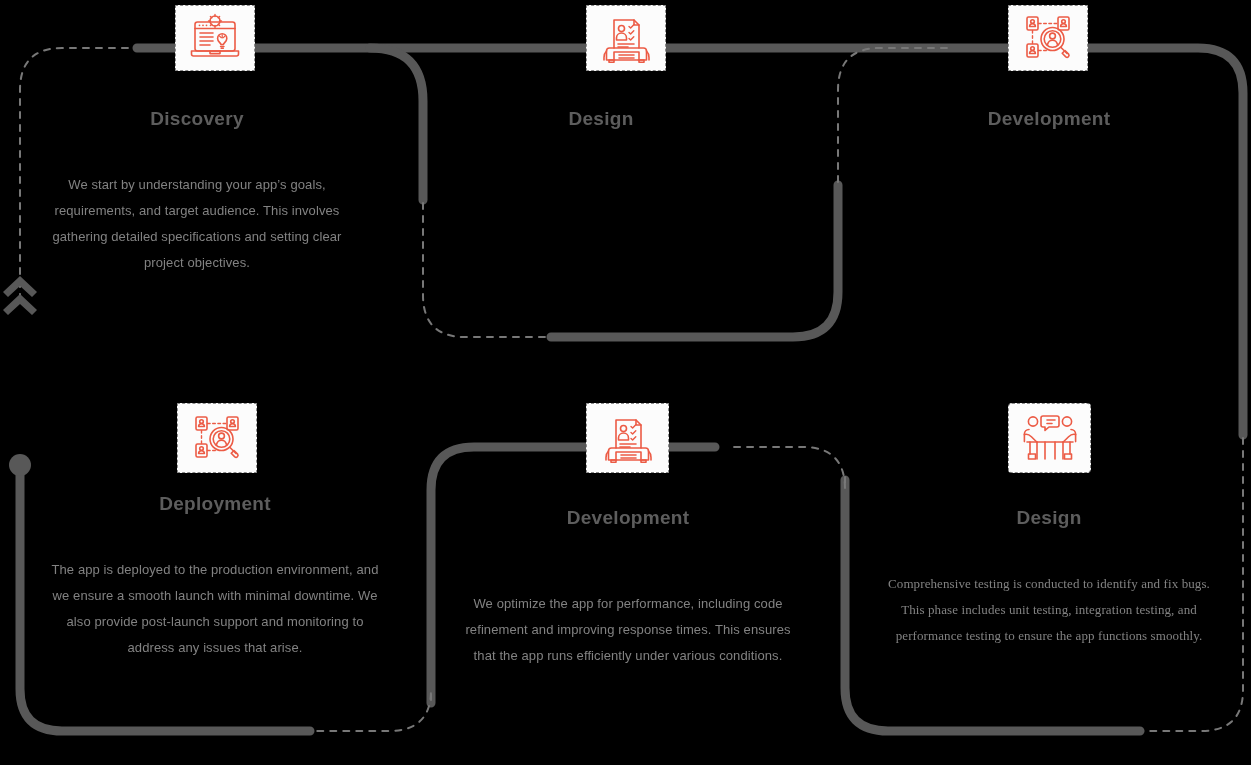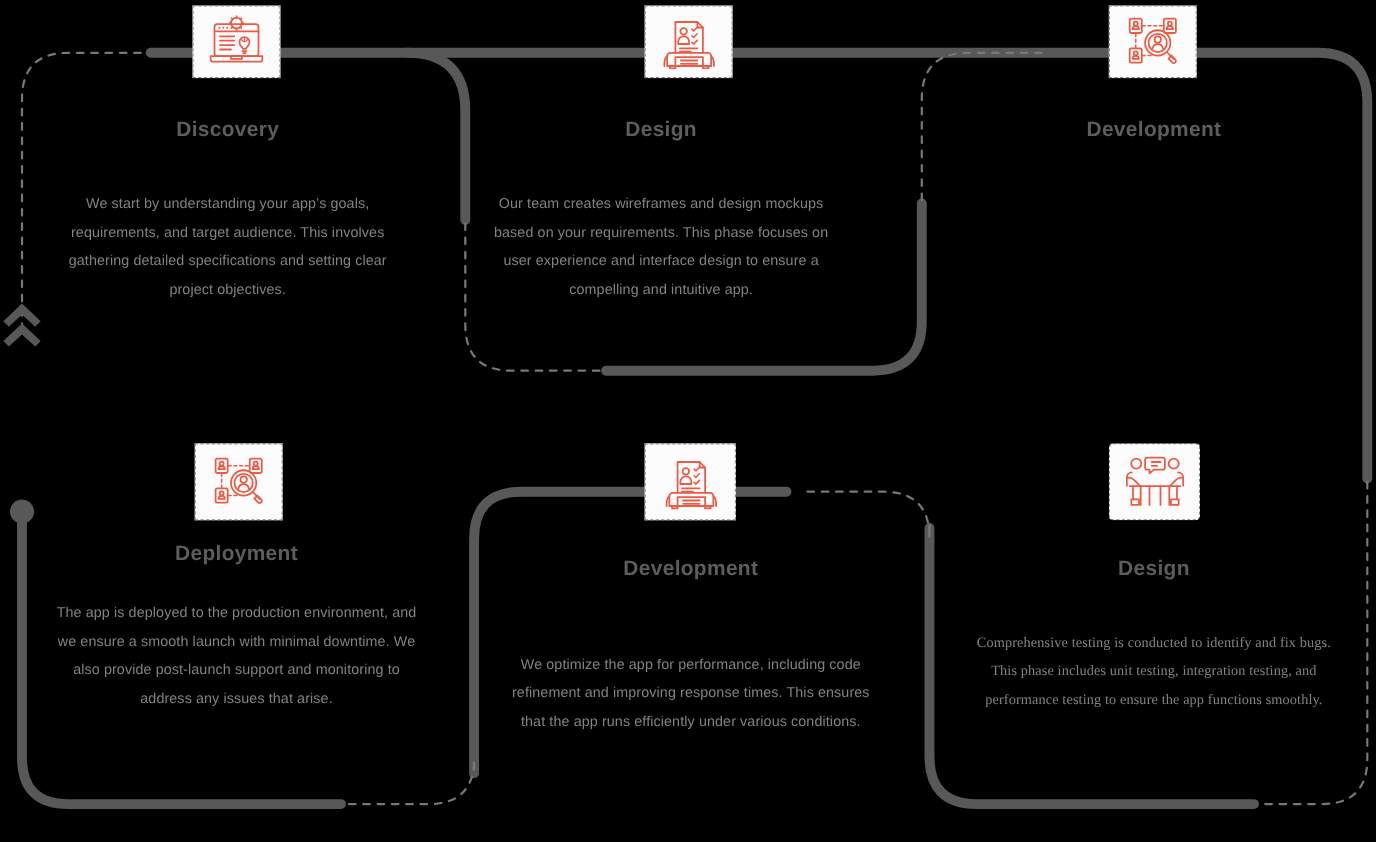--- a/index.html
+++ b/index.html
@@ -82,21 +82,21 @@
     <path d="M35.5 31.5c0-1.6 3.3-2.6 3.3-6.1a4.6 4.6 0 10-9.2 0c0 3.5 3.3 4.5 3.3 6.1z"></path>
     <path d="M32.6 33.5h3.3M33.2 35.3h2.1"></path>
     <g stroke-width="1.2">
       <path d="M34.2 21.8v3.2M31.5 23l1.6 1.6M37 23l-1.6 1.6"></path>
     </g>
     <path d="M3.5 38h47v3a2 2 0 01-2 2h-43a2 2 0 01-2-2z"></path>
     <path d="M22 38h10v2.6h-10z"></path>
   </svg>
   </span>
 </div>
-<div class="col" style="left:42px;top:108px;">
+<div class="col" style="left:32px;top:108px;">
   <h3 class="step-title">Discovery</h3>
   <p class="step-desc" style="margin-top:41px;">We start by understanding your app’s goals, requirements, and target audience. This involves gathering detailed specifications and setting clear project objectives.</p>
 </div>
 
 <div class="step-icon" style="left:586px;top:5px;">
   <span>
   <svg width="52" height="50" viewBox="0 0 52 50" fill="none" stroke="#EC5B45" stroke-width="1.6" stroke-linecap="round" stroke-linejoin="round">
     <path d="M14 7h20l5 5v23H14z"></path>
     <path d="M34 7v5h5"></path>
     <circle cx="21.5" cy="15.5" r="3"></circle>
@@ -110,21 +110,20 @@
     <path d="M6.5 38c-1.5 1.5-2.5 4-2.5 6.5V47"></path>
     <path d="M46.5 38c1.5 1.5 2.5 4 2.5 6.5V47"></path>
     <path d="M14 39h25v8H14z"></path>
     <path d="M19 42h15M19 45h15"></path>
     <path d="M9 47h5v2.2H9zM39 47h5v2.2h-5z"></path>
   </svg>
   </span>
 </div>
 <div class="col" style="left:436px;top:108px;">
   <h3 class="step-title">Design</h3>
-  <p class="step-desc" style="margin-top:41px;">Our team creates wireframes and design mockups based on your requirements. This phase focuses on user experience and interface design to ensure a compelling and intuitive app.</p>
 </div>
 
 <div class="step-icon" style="left:1008px;top:5px;">
   <span>
   <svg width="52" height="50" viewBox="0 0 52 50" fill="none" stroke="#EC5B45" stroke-width="1.6" stroke-linecap="round" stroke-linejoin="round">
     <rect x="5" y="4" width="11" height="13" rx="1.5"></rect>
     <circle cx="10.5" cy="8.5" r="1.8"></circle>
     <path d="M7.6 13.5c0-1.6 1.3-2.7 2.9-2.7s2.9 1.1 2.9 2.7z"></path>
     <rect x="36" y="4" width="11" height="13" rx="1.5"></rect>
     <circle cx="41.5" cy="8.5" r="1.8"></circle>
@@ -167,21 +166,21 @@
     <circle cx="30.5" cy="26" r="8.3"></circle>
     <circle cx="30.5" cy="23" r="2.9"></circle>
     <path d="M25.6 31.3c.6-2.6 2.6-4.1 4.9-4.1s4.3 1.5 4.9 4.1"></path>
     <path d="M39 34.5l6 6"></path>
     <path d="M43 37.5l3.6 3.6a2 2 0 01-2.8 2.8L40.2 40.3z"></path>
   </svg>
   </span>
 </div>
 <div class="col" style="left:50px;top:493px;">
   <h3 class="step-title">Deployment</h3>
-  <p class="step-desc" style="margin-top:28px;">The app is deployed to the production environment, and we ensure a smooth launch with minimal downtime. We also provide post-launch support and monitoring to address any issues that arise.</p>
+  <p class="step-desc" style="margin-top:41px;">The app is deployed to the production environment, and we ensure a smooth launch with minimal downtime. We also provide post-launch support and monitoring to address any issues that arise.</p>
 </div>
 
 <div class="step-icon" style="left:586px;top:403px;width:83px;height:70px;">
   <span>
   <svg width="52" height="52" viewBox="0 0 52 50" fill="none" stroke="#EC5B45" stroke-width="1.6" stroke-linecap="round" stroke-linejoin="round">
     <path d="M14 7h20l5 5v23H14z"></path>
     <path d="M34 7v5h5"></path>
     <circle cx="21.5" cy="15.5" r="3"></circle>
     <path d="M16.5 25c0-2.8 2.2-5 5-5s5 2.2 5 5v2h-10z"></path>
     <g stroke-width="1.4">

